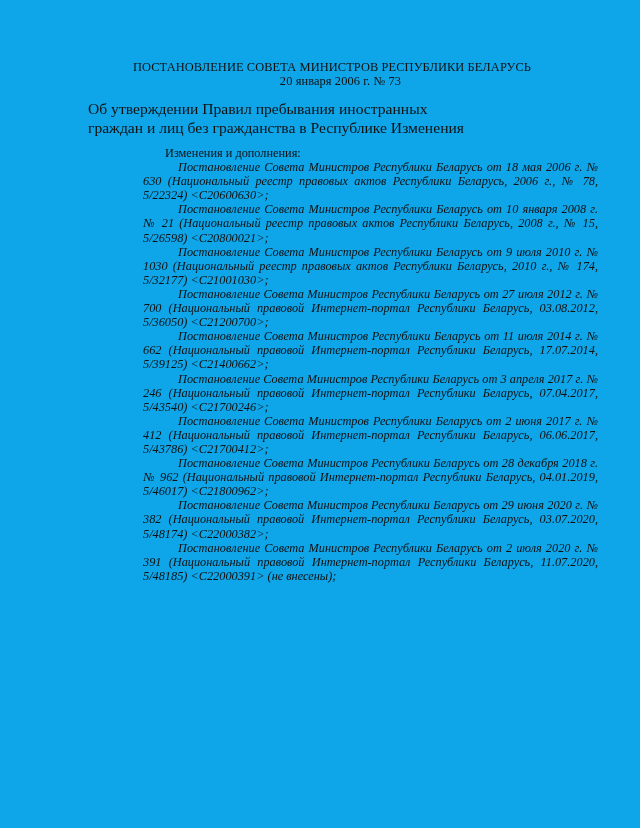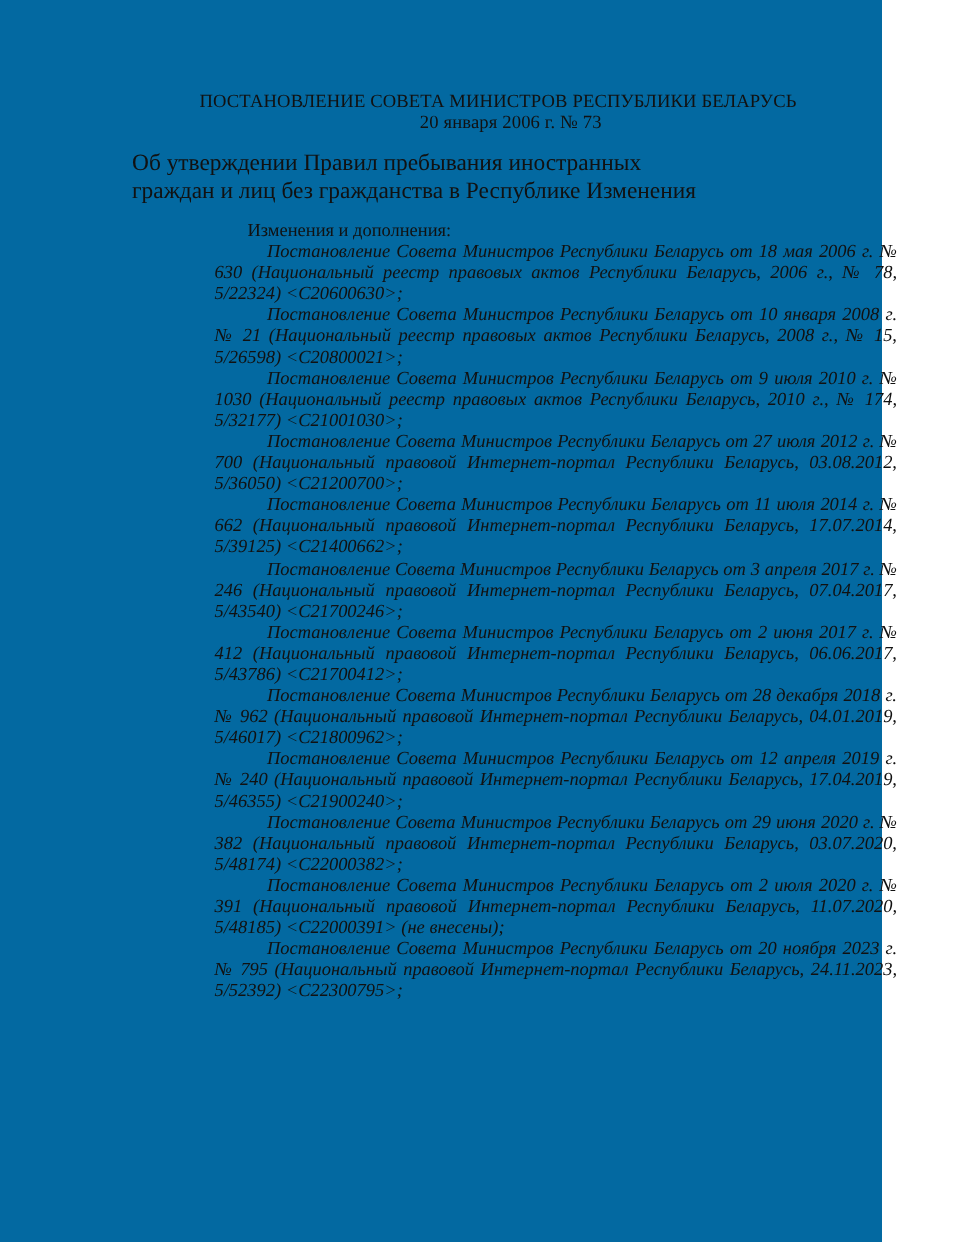--- a/index.html
+++ b/index.html
@@ -11,23 +11,23 @@
       width: 640px;
       height: 828px;
       position: relative;
       overflow: hidden;
       font-family: "Liberation Serif", "DejaVu Serif", serif;
       color: #111111;
     }
     .page {
       position: absolute;
       left: 0; top: 0;
-      width: 588px;
+      width: 640px;
       height: 828px;
-      background: #0369a1;
+      background: #0ea5e9;
     }
     .header {
       position: absolute;
       left: 0;
       top: 60px;
       width: 640px;
       text-align: center;
       font-size: 12.4px;
       line-height: 14px;
       letter-spacing: 0.1px;
@@ -80,19 +80,17 @@
   <div class="changes">
     <span class="changes-label">Изменения и дополнения:</span>
     <p class="amend">Постановление Совета Министров Республики Беларусь от 18 мая 2006 г. № 630 (Национальный реестр правовых актов Республики Беларусь, 2006 г., № 78, 5/22324) &lt;C20600630&gt;;</p>
     <p class="amend">Постановление Совета Министров Республики Беларусь от 10 января 2008 г. № 21 (Национальный реестр правовых актов Республики Беларусь, 2008 г., № 15, 5/26598) &lt;C20800021&gt;;</p>
     <p class="amend">Постановление Совета Министров Республики Беларусь от 9 июля 2010 г. № 1030 (Национальный реестр правовых актов Республики Беларусь, 2010 г., № 174, 5/32177) &lt;C21001030&gt;;</p>
     <p class="amend">Постановление Совета Министров Республики Беларусь от 27 июля 2012 г. № 700 (Национальный правовой Интернет-портал Республики Беларусь, 03.08.2012, 5/36050) &lt;C21200700&gt;;</p>
     <p class="amend">Постановление Совета Министров Республики Беларусь от 11 июля 2014 г. № 662 (Национальный правовой Интернет-портал Республики Беларусь, 17.07.2014, 5/39125) &lt;C21400662&gt;;</p>
     <p class="amend">Постановление Совета Министров Республики Беларусь от 3 апреля 2017 г. № 246 (Национальный правовой Интернет-портал Республики Беларусь, 07.04.2017, 5/43540) &lt;C21700246&gt;;</p>
     <p class="amend">Постановление Совета Министров Республики Беларусь от 2 июня 2017 г. № 412 (Национальный правовой Интернет-портал Республики Беларусь, 06.06.2017, 5/43786) &lt;C21700412&gt;;</p>
     <p class="amend">Постановление Совета Министров Республики Беларусь от 28 декабря 2018 г. № 962 (Национальный правовой Интернет-портал Республики Беларусь, 04.01.2019, 5/46017) &lt;C21800962&gt;;</p>
-    <p class="amend">Постановление Совета Министров Республики Беларусь от 12 апреля 2019 г. № 240 (Национальный правовой Интернет-портал Республики Беларусь, 17.04.2019, 5/46355) &lt;C21900240&gt;;</p>
     <p class="amend">Постановление Совета Министров Республики Беларусь от 29 июня 2020 г. № 382 (Национальный правовой Интернет-портал Республики Беларусь, 03.07.2020, 5/48174) &lt;C22000382&gt;;</p>
     <p class="amend">Постановление Совета Министров Республики Беларусь от 2 июля 2020 г. № 391 (Национальный правовой Интернет-портал Республики Беларусь, 11.07.2020, 5/48185) &lt;C22000391&gt; (не внесены);</p>
-    <p class="amend">Постановление Совета Министров Республики Беларусь от 20 ноября 2023 г. № 795 (Национальный правовой Интернет-портал Республики Беларусь, 24.11.2023, 5/52392) &lt;C22300795&gt;;</p>
   </div>
 
 </div>
 
 </body></html>

